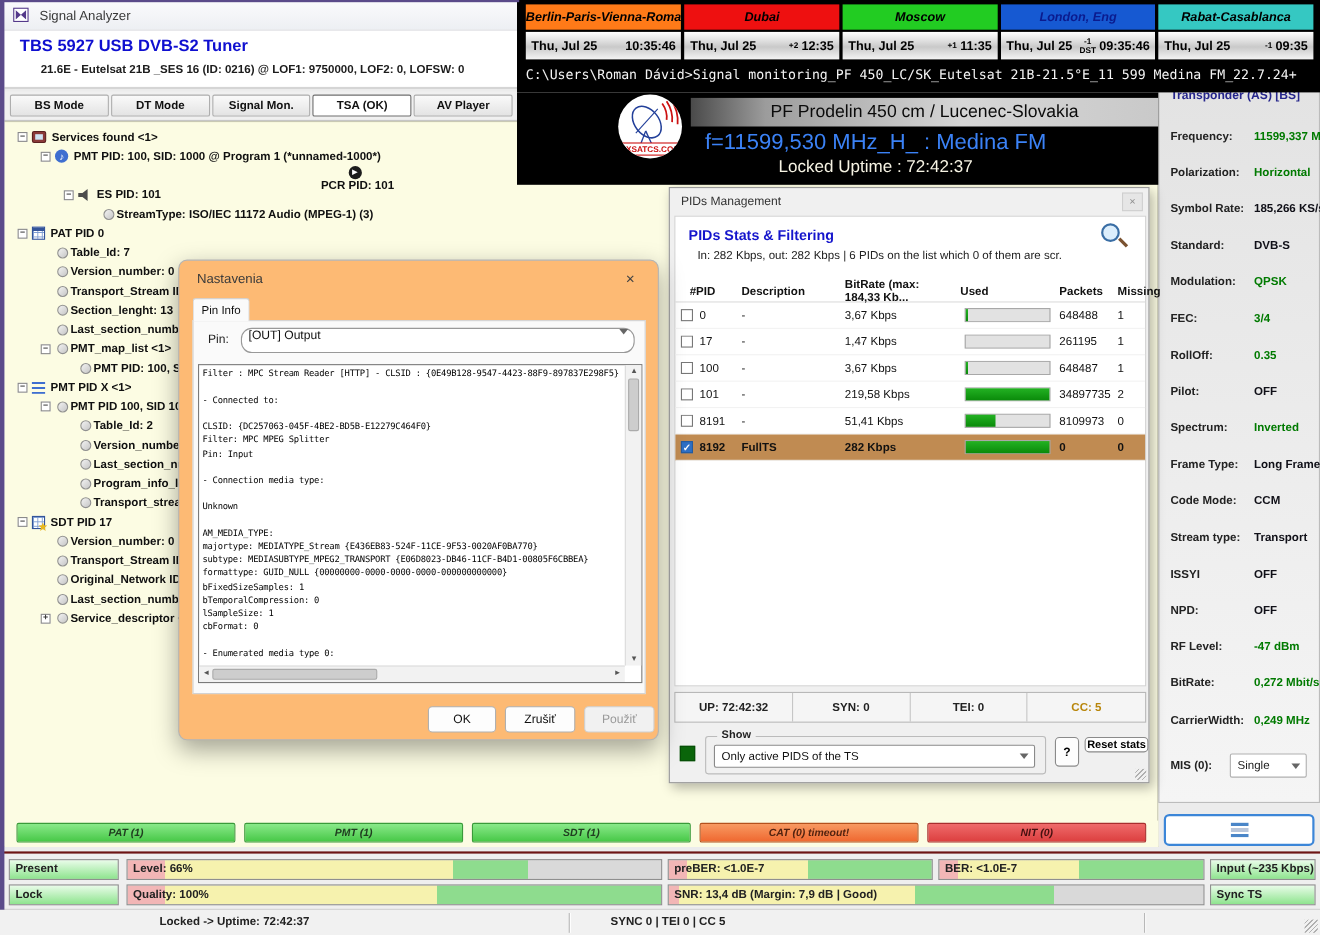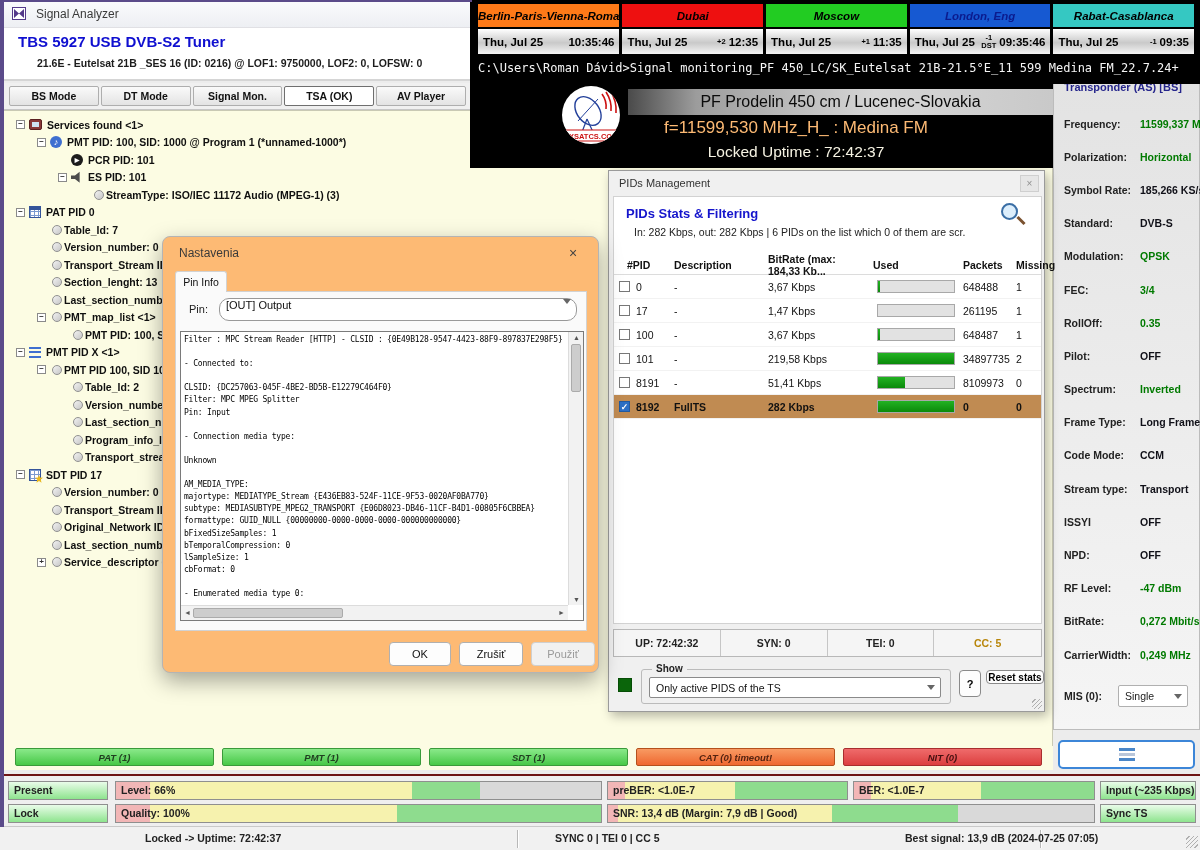--- a/index.html
+++ b/index.html
@@ -131,21 +131,21 @@
   .clock-col{flex:1;display:flex;flex-direction:column;gap:2px}
   .clock-head{height:23px;display:flex;align-items:center;justify-content:center;font-style:italic;font-weight:700;font-size:11.5px;white-space:nowrap;overflow:hidden}
   .clock-body{height:25px;background:linear-gradient(180deg,#ffffff,#c9c9c9 55%,#f4f4f4);display:flex;align-items:center;padding:0 5px;font-weight:700;font-size:11.5px;color:#000;white-space:nowrap}
   .c-off{display:flex;flex-direction:column;align-items:center;font-size:7.5px;line-height:7.5px;margin:0 3px 0 auto}
   .c-time{margin-left:auto}
   .c-off + .c-time{margin-left:0}
   .console{position:absolute;left:8px;top:61px;font-family:"DejaVu Sans Mono",monospace;font-size:12px;color:#f4f4f4;white-space:pre}
   .black-center{position:absolute;left:470px;top:84px;width:583px;height:84px;background:#000;z-index:30}
   .logo{position:absolute;left:92px;top:2px;width:58px;height:58px;border-radius:50%;background:#fff;overflow:hidden}
   .band{position:absolute;left:158px;top:5px;right:0;height:26px;background:linear-gradient(90deg,#4a4a4a,#9c9c9c 16%,#d6d6d6 58%,#c9c9c9);display:flex;align-items:center;justify-content:center;font-size:16px;color:#0b0b0b}
-  .bline2{position:absolute;left:90px;top:34px;width:472px;text-align:center;font-size:17px;color:#fdba74}
+  .bline2{position:absolute;left:90px;top:34px;width:472px;text-align:center;font-size:20px;color:#3b82f6}
   .bline3{position:absolute;left:90px;top:59px;width:472px;text-align:center;font-size:15.5px;color:#f6f3e3}
 
   
   .signal-area{position:absolute;left:0;top:774px;width:1200px;height:52px;background:#efefef;border-top:2px solid #6d1414;z-index:4}
   .sig{position:absolute;height:19px;border:1px solid #8f8f8f;font-size:10.5px;line-height:17px;font-weight:700;color:#222;padding-left:5px;white-space:nowrap;overflow:hidden}
   .r1{top:5px}.r2{top:28px}
   .sig-badge{background:linear-gradient(180deg,#e9fce9,#8ee48e)}
   #sg-present,#sg-lock{left:8px;width:100px}
   #sg-level{left:115px;width:487px;background:linear-gradient(90deg,#f2b6b6 0,#f2b6b6 7%,#f6f2ae 7%,#f6f2ae 61%,#8edc8e 61%,#8edc8e 75%,#d9d9d9 75%)}
   #sg-quality{left:115px;width:487px;background:linear-gradient(90deg,#f2b6b6 0,#f2b6b6 7%,#f6f2ae 7%,#f6f2ae 58%,#8edc8e 58%)}
@@ -192,21 +192,21 @@
         <div class="tree-row" style="padding-left: 4px;">
           <span class="xp" style="font-size: 8px;">−</span>
           <span class="ti ti-tv"></span>
           <span>Services found &lt;1&gt;</span>
         </div>
         <div class="tree-row" style="padding-left: 25px;">
           <span class="xp" style="font-size: 8px;">−</span>
           <span class="ti ti-music"></span>
           <span>PMT PID: 100, SID: 1000 @ Program 1 (*unnamed-1000*)</span>
         </div>
-        <div class="tree-row" style="padding-left: 46px;">
+        <div class="tree-row" style="padding-left: 46px; flex-direction: column;">
           <span class="xp-sp"></span>
           <span class="ti ti-pcr"></span>
           <span>PCR PID: 101</span>
         </div>
         <div class="tree-row" style="padding-left: 46px;">
           <span class="xp" style="font-size: 8px;">−</span>
           <span class="ti ti-speaker"></span>
           <span>ES PID: 101</span>
         </div>
         <div class="tree-row" style="padding-left: 67px;">
@@ -683,17 +683,16 @@
     <div class="sig r2" id="sg-quality">Quality: 100%</div>
     <div class="sig r2" id="sg-snr">SNR: 13,4 dB (Margin: 7,9 dB | Good)</div>
     <div class="sig sig-badge r2" id="sg-sync">Sync TS</div>
   </div>
 
   <div class="statusbar">
     <span class="sb-text sb-t1">Locked -&gt; Uptime: 72:42:37</span>
     <span class="sb-div sb-d1"></span>
     <span class="sb-text sb-t2">SYNC 0 | TEI 0 | CC 5</span>
     <span class="sb-div sb-d2"></span>
-    <span class="sb-text sb-t3">Best signal: 13,9 dB (2024-07-25 07:05)</span>
     <span class="sb-grip"></span>
   </div>
 
 </div>
 
 </body></html>

